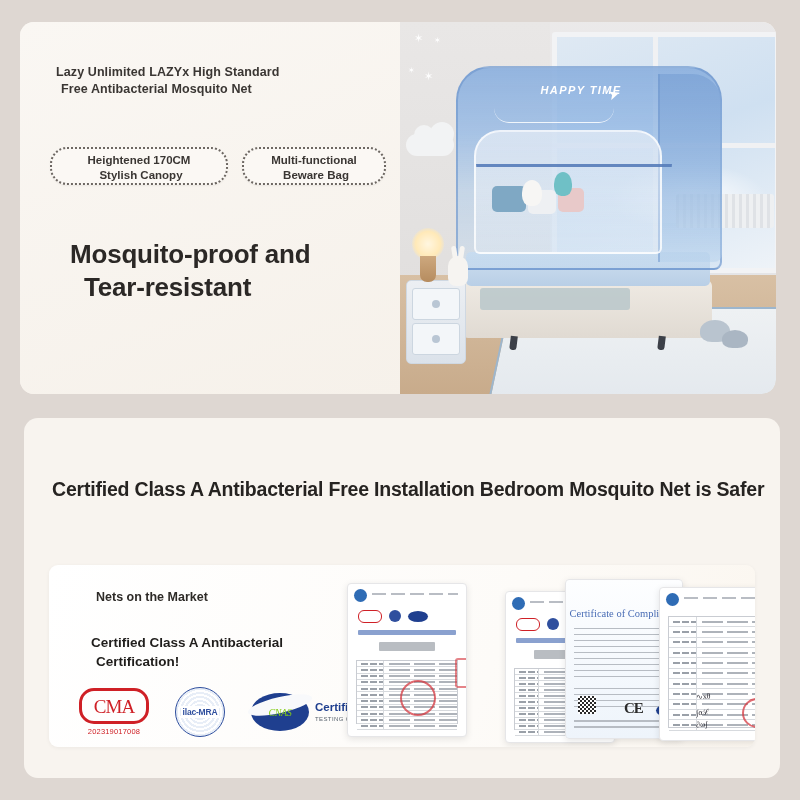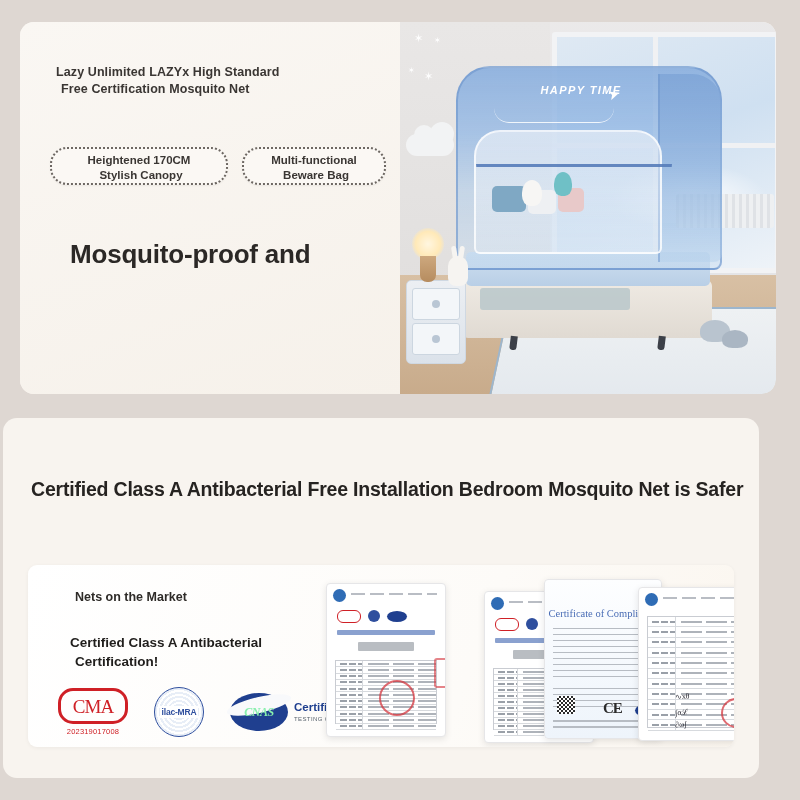--- a/index.html
+++ b/index.html
@@ -161,21 +161,21 @@
     border-bottom:1.5px solid rgba(255,255,255,.85);border-radius:0 0 60px 60px;}
   .ph-drape{
     position:absolute;left:18px;top:96px;width:196px;height:26px;
     border-top:3px solid rgba(86,124,185,.9);border-radius:0 0 90px 90px;
   }
   .ph-pillow{position:absolute;border-radius:5px;}
   .ph-toy{position:absolute;border-radius:50% 50% 40% 40%;}
 
   
   .panel2{
-    position:absolute;left:3px;top:418px;width:756px;height:360px;
+    position:absolute;left:24px;top:418px;width:756px;height:360px;
     background:#f8f4ef;border-radius:14px;overflow:hidden;
   }
   .p2-head{
     position:absolute;left:28px;top:60px;
     font-size:19.5px;font-weight:bold;color:#262321;white-space:nowrap;
     letter-spacing:-.2px;
   }
   .card{
     position:absolute;left:25px;top:147px;width:706px;height:182px;
     background:linear-gradient(110deg,#ffffff 0%,#fdfbf8 62%,#fbf6ef 100%);
@@ -200,21 +200,21 @@
   .bg-ilac{width:48px;height:48px;border-radius:50%;
     background:repeating-radial-gradient(circle at 50% 50%,#fff 0 2px,#e8eef7 2px 4px);
     border:1.5px solid #2f4f9e;display:flex;align-items:center;justify-content:center;}
   .ilac-txt{font-size:8.5px;font-weight:bold;color:#2f4f9e;letter-spacing:-.2px;
     background:#fff;padding:1px 2px;}
   .bg-cnas{display:flex;align-items:center;gap:6px;}
   .cnas-mark{position:relative;width:58px;height:38px;
     background:#1f3f8f;border-radius:50%;display:flex;align-items:center;justify-content:center;}
   .cnas-mark:after{content:"";position:absolute;left:-4px;top:4px;width:66px;height:16px;
     background:#f8f9fb;border-radius:50%;transform:rotate(-13deg);}
-  .cnas-txt{position:relative;z-index:2;font-size:12px;font-weight:bold;color:#86efac;
+  .cnas-txt{position:relative;z-index:2;font-size:10px;font-weight:normal;color:#84cc16;
     font-family:"Liberation Serif",serif;font-style:italic;letter-spacing:-.4px;}
   .cnas-side{line-height:1.18;}
   .cnas-s1{font-size:11.5px;font-weight:bold;color:#1f3f8f;}
   .cnas-s2{font-size:6px;color:#5a646f;letter-spacing:.4px;margin-top:2px;}
 
   
   .certs{position:absolute;left:0;top:0;width:100%;height:100%;}
   .doc{
     position:absolute;background:#fff;border:1px solid #e6e6e8;border-radius:4px;
     box-shadow:0 2px 7px rgba(0,0,0,.10);overflow:hidden;
@@ -261,40 +261,41 @@
 <body>
 
 <div class="stage">
 
   <div class="panel1">
 
     <div class="p1-left"></div>
 
     <div class="brandline">
       <span>Lazy Unlimited LAZYx High Standard</span>
-      <span class="l2">Free Certification Mosquito Net</span>
+      <span class="l2">Free Antibacterial Mosquito Net</span>
     </div>
 
     <div class="pills">
       <div class="pill a">
         <div class="pill-txt">
           <span>Heightened 170CM</span>
           <span class="l2">Stylish Canopy</span>
         </div>
       </div>
       <div class="pill b">
         <div class="pill-txt">
           <span>Multi-functional</span>
           <span class="l2">Beware Bag</span>
         </div>
       </div>
     </div>
 
     <div class="head-a">
       <span>Mosquito-proof and</span>
+      <span class="l2">Tear-resistant</span>
     </div>
 
 
     <div class="photo">
       <div class="ph-wallL"></div>
       <div class="ph-window"></div>
       <div class="ph-sky"></div>
       <div class="ph-radiator"></div>
 
       <span class="ph-star" style="left:14px;top:10px;">✶</span>

